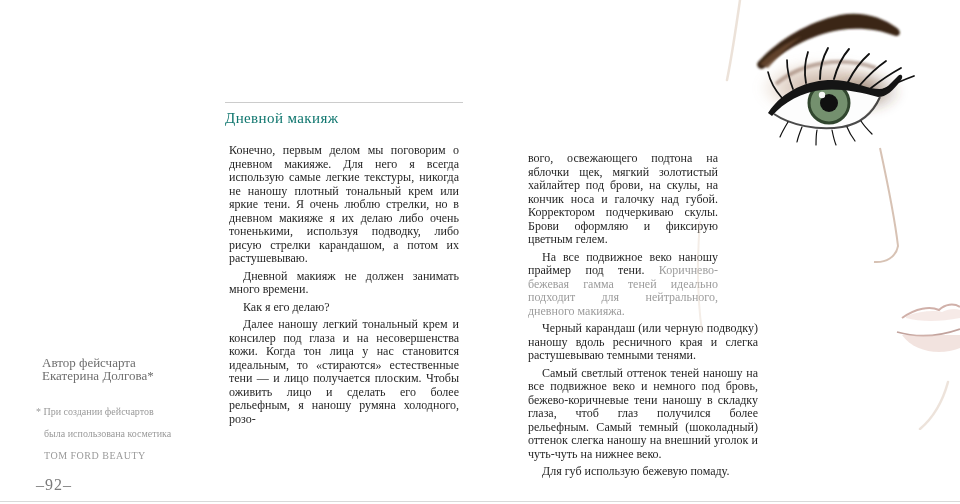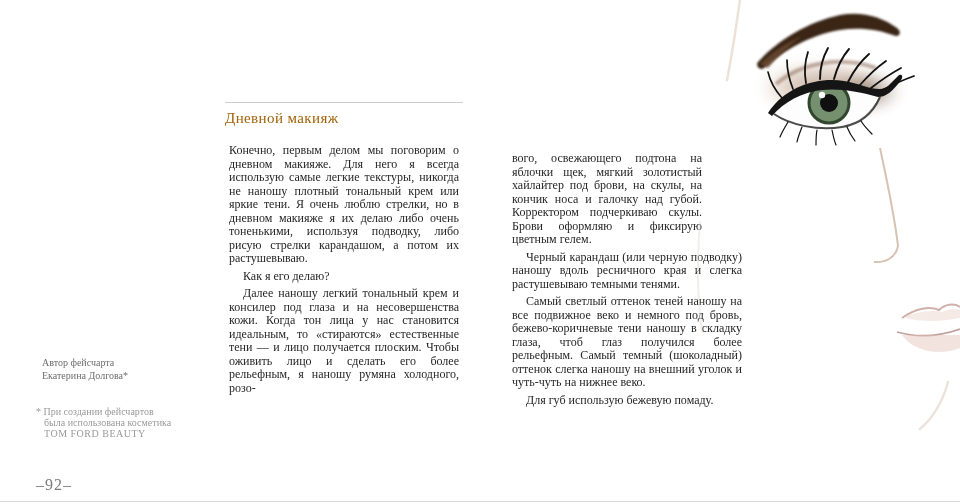--- a/index.html
+++ b/index.html
@@ -8,27 +8,27 @@
     background: #ffffff;
     position: relative;
     overflow: hidden;
     font-family: "Liberation Serif", serif;
     color: #262626;
   }
 
   
   .sidebar-author {
     position: absolute; left: 42px; top: 356px; width: 160px;
-    font-size: 10px; line-height: 13px; color: #6e6e6e;
+    font-size: 13px; line-height: 13px; color: #6e6e6e;
   }
   .sidebar-footnote {
     position: absolute; left: 36px; top: 406px; width: 170px;
     font-size: 10px; line-height: 11px; color: #9a9a9a;
   }
-  .sidebar-footnote .fn-cont { padding-left: 8px; }
+  .sidebar-footnote .fn-cont { padding-left: 8px; margin-top: 11px; }
   .sidebar-footnote .caps { letter-spacing: 0.5px; }
 
   .page-number {
     position: absolute; left: 36px; top: 476px;
     font-size: 16px; color: #7a7a7a; letter-spacing: 1px;
   }
 
   .bottom-rule {
     position: absolute; left: 0; right: 0; top: 501px; height: 1px;
     background: #d9d9d9;
@@ -37,31 +37,31 @@
   
   .col1 {
     position: absolute; left: 225px; top: 102px; width: 238px;
   }
   .heading {
     margin: 0 0 17px 0;
     border-top: 1px solid #cccccc;
     padding-top: 7px;
     font-size: 15px; font-weight: normal;
     letter-spacing: 0.4px;
-    color: #a16207;
+    color: #0f766e;
   }
   .col1 p, .col2 p {
     margin: 4px;
     font-size: 12px;
     line-height: 13.5px;
     text-align: justify;
     color: #262626;
   }
   .col2 {
-    position: absolute; left: 508px; top: 148px; width: 238px;
+    position: absolute; left: 524px; top: 148px; width: 238px;
   }
   p.indent { text-indent: 14px; }
   p.narrow { padding-right: 40px; }
   .gray { color: #9c9c9c; }
 
   
   .illustration {
     position: absolute; left: 690px; top: 0;
     pointer-events: none;
   }
@@ -78,26 +78,28 @@
   <div>* При создании фейсчартов</div>
   <div class="fn-cont">была использована косметика</div>
   <div class="fn-cont caps">TOM FORD BEAUTY</div>
 </div>
 
 <div class="page-number">–92–</div>
 
 <div class="col1">
   <h1 class="heading">Дневной макияж</h1>
   <p>Конечно, первым делом мы поговорим о дневном макияже. Для него я всегда использую самые легкие текстуры, никогда не наношу плотный тональный крем или яркие тени. Я очень люблю стрелки, но в дневном макияже я их делаю либо очень тоненькими, используя подводку, либо рисую стрелки карандашом, а потом их растушевываю.</p>
+  <p class="indent">Дневной макияж не должен занимать много времени.</p>
   <p class="indent">Как я его делаю?</p>
   <p class="indent">Далее наношу легкий тональный крем и консилер под глаза и на несовершенства кожи. Когда тон лица у нас становится идеальным, то «стираются» естественные тени — и лицо получается плоским. Чтобы оживить лицо и сделать его более рельефным, я наношу румяна холодного, розо-</p>
 </div>
 
 <div class="col2">
   <p class="narrow">вого, освежающего подтона на яблочки щек, мягкий золотистый хайлайтер под брови, на скулы, на кончик носа и галочку над губой. Корректором подчеркиваю скулы. Брови оформляю и фиксирую цветным гелем.</p>
+  <p class="indent narrow"><span>На все подвижное веко наношу праймер под тени. </span><span class="gray">Коричнево-бежевая гамма теней идеально подходит для нейтрального, дневного макияжа.</span></p>
   <p class="indent">Черный карандаш (или черную подводку) наношу вдоль ресничного края и слегка растушевываю темными тенями.</p>
   <p class="indent">Самый светлый оттенок теней наношу на все подвижное веко и немного под бровь, бежево-коричневые тени наношу в складку глаза, чтоб глаз получился более рельефным. Самый темный (шоколадный) оттенок слегка наношу на внешний уголок и чуть-чуть на нижнее веко.</p>
   <p class="indent">Для губ использую бежевую помаду.</p>
 </div>
 
 <svg class="illustration" width="270" height="430" viewBox="0 0 270 430" xmlns="http://www.w3.org/2000/svg">
   <defs>
     <radialGradient id="shGrad" cx="50%" cy="50%" r="50%">
       <stop offset="0%" stop-color="#8a6245" stop-opacity="0.55"></stop>
       <stop offset="60%" stop-color="#a87e5d" stop-opacity="0.30"></stop>

